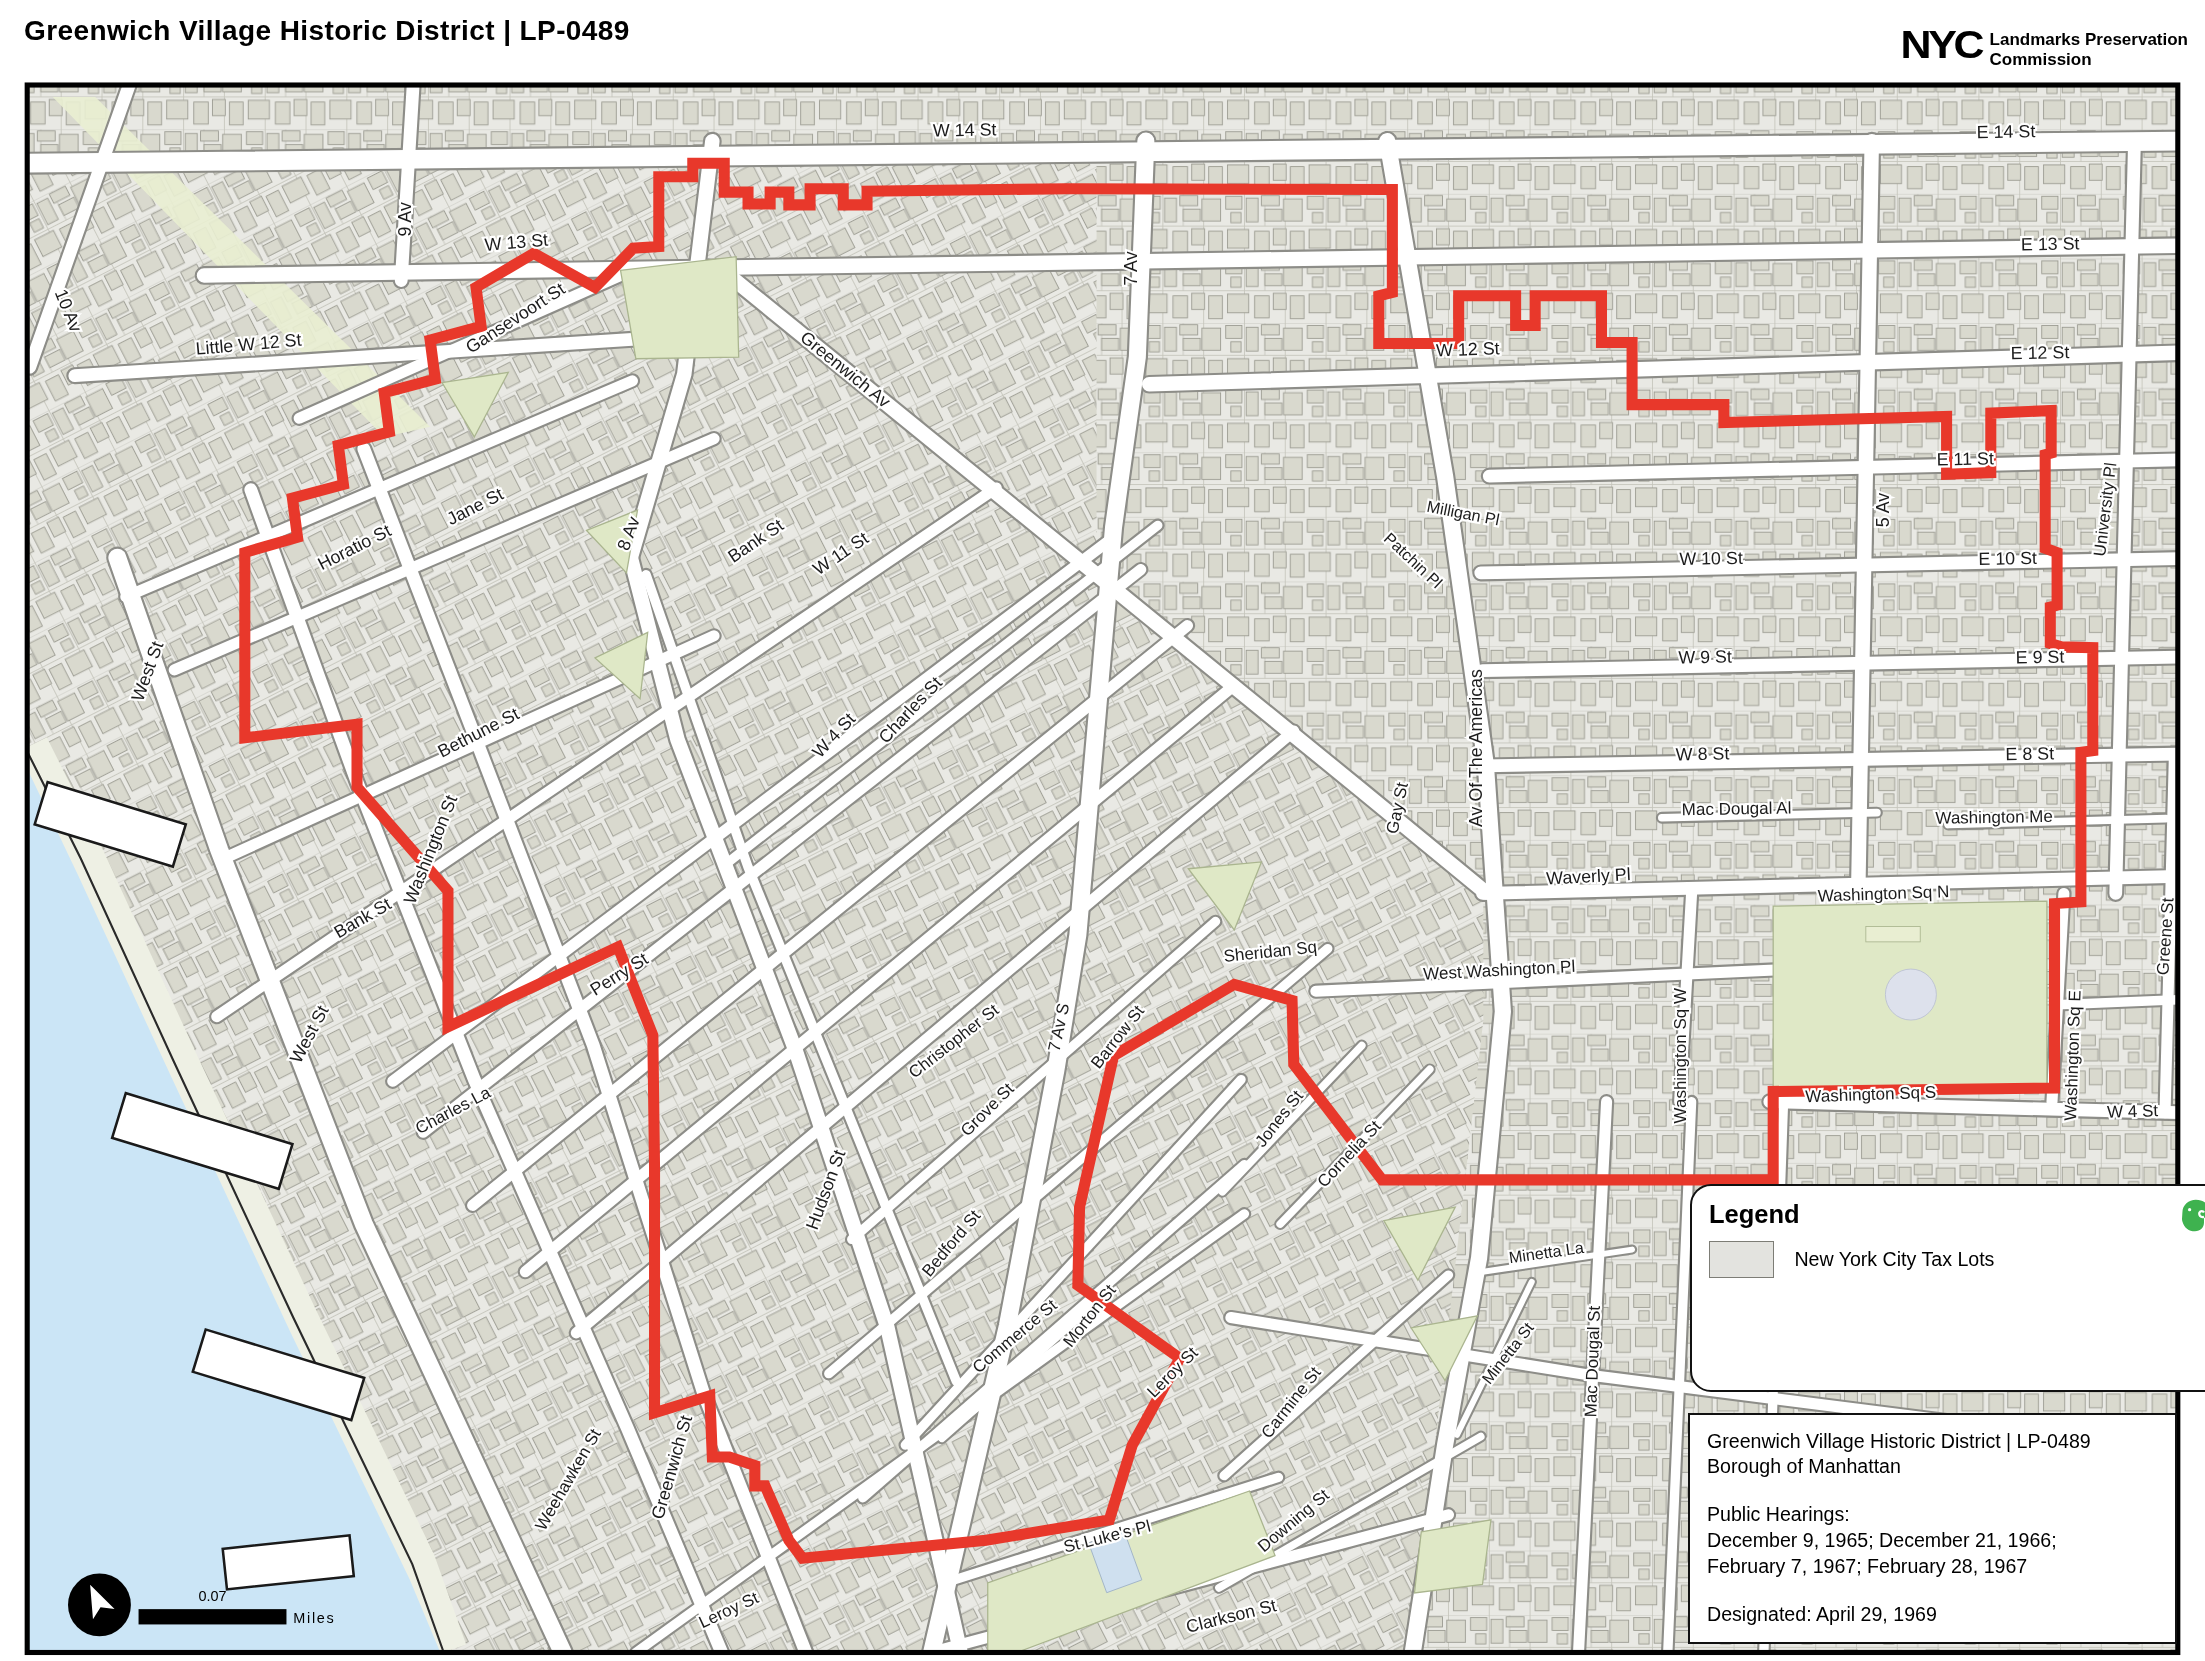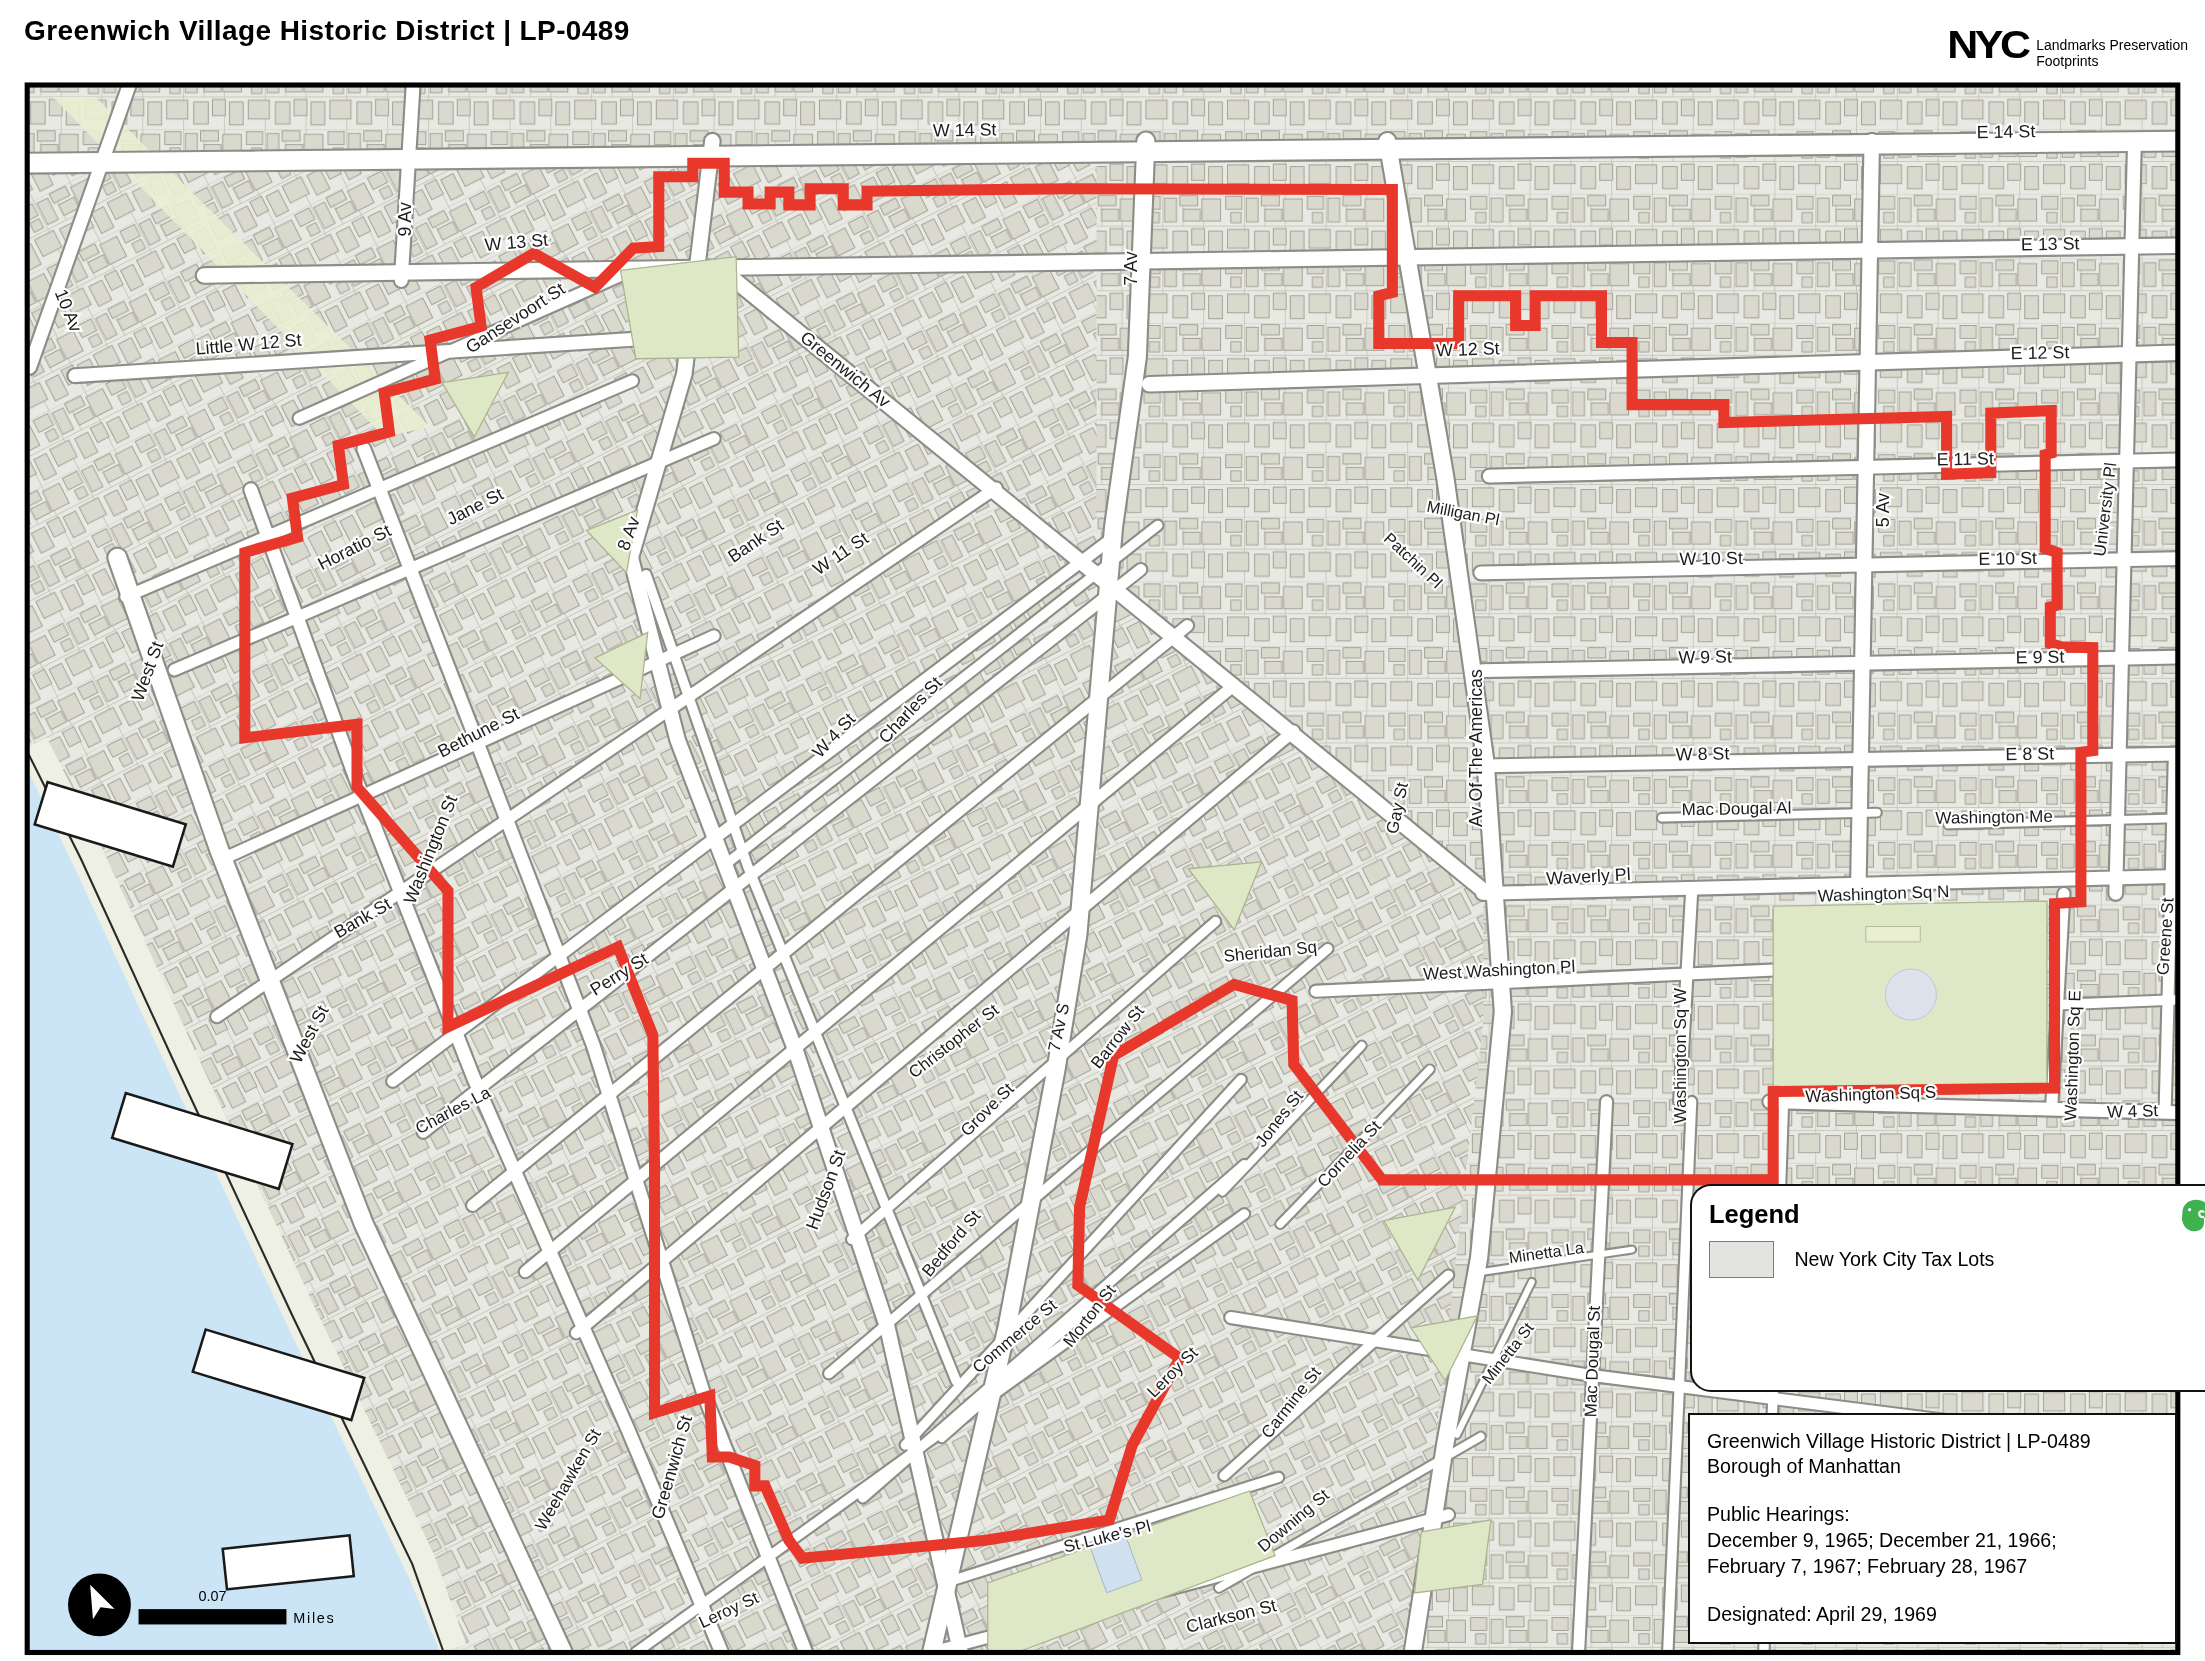--- a/index.html
+++ b/index.html
@@ -1,20 +1,20 @@
 <!DOCTYPE html>
 <html style="font-size:13.6px"><head>
 <meta charset="utf-8">
 <style>
   html,body{margin:0;padding:0;background:#fff;}
   body{width:2205px;height:1661px;position:relative;font-family:"Liberation Sans",sans-serif;overflow:hidden;}
   #page-title{position:absolute;left:24px;top:15.3px;font-size:28px;font-weight:bold;color:#000;letter-spacing:0.4px;}
   #logo{position:absolute;right:17px;top:20.4px;display:flex;align-items:flex-end;gap:8.5px;}
   #logo .nyc{font-size:43px;font-weight:900;letter-spacing:-3.4px;transform:scaleY(.92);}
-  #logo .lpc{font-size:14px;font-weight:normal;line-height:1.15;}
+  #logo .lpc{font-size:17px;font-weight:bold;line-height:1.15;}
   #mapsvg{position:absolute;left:0;top:0;}
   .box{position:absolute;background:#fff;border:2.6px solid #111;box-sizing:border-box;z-index:5;}
   #legend{left:1690px;top:1184px;width:540px;height:208px;padding:12px 17px;border-radius:21px;}
   #legend h2{margin:1.7px 0 12px 0;font-size:25.5px;}
   .leg-row{display:flex;align-items:center;margin:11px 0;}
   .sw{width:65px;height:37px;margin-right:20.4px;box-sizing:border-box;flex:0 0 auto;}
   .sw.boundary{border:7.7px solid #e8382b;background:#fff;height:41px;}
   .sw.building{background:#d6d6c9;border:1.7px solid #7d7d76;}
   .sw.taxlot{background:#e3e3df;border:1.7px solid #7d7d76;}
   .leg-label{font-size:19.6px;}
@@ -24,21 +24,21 @@
   .st-label{fill:#1c1c1c;stroke:#ffffff;stroke-width:5px;paint-order:stroke;font-family:"Liberation Sans",sans-serif;}
 </style>
 </head>
 <body>
 
 <div id="page-title">Greenwich Village Historic District | LP-0489</div>
 <div id="logo">
   <span class="nyc">NYC</span>
   <span class="lpc">
     <span>Landmarks Preservation</span><br>
-    <span>Footprints</span>
+    <span>Commission</span>
   </span>
 </div>
 
 <svg id="mapsvg" width="2205" height="1661" viewBox="0 0 2594 1954">
     <defs>
       <pattern id="fabW" width="96" height="76" patternUnits="userSpaceOnUse" patternTransform="rotate(-27)">
         <rect width="96" height="76" fill="#e9e9e4"></rect>
         <path d="M0,0H96 M0,38H96 M24,0V76 M48,0V38 M72,0V76" stroke="#c4c4bb" stroke-width="1" fill="none"></path>
         <rect x="2" y="3" width="19" height="15" fill="#d9d9ce" stroke="#98988e" stroke-width="1"></rect>
         <rect x="26" y="5" width="14" height="28" fill="#d9d9ce" stroke="#98988e" stroke-width="1"></rect>

